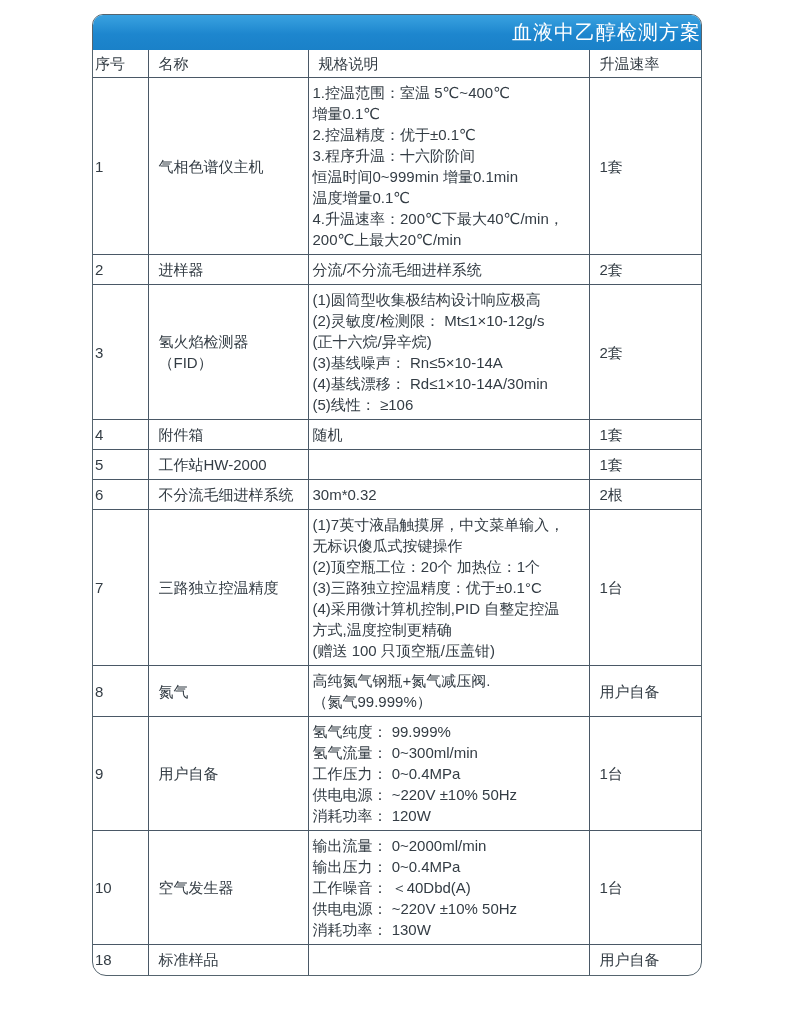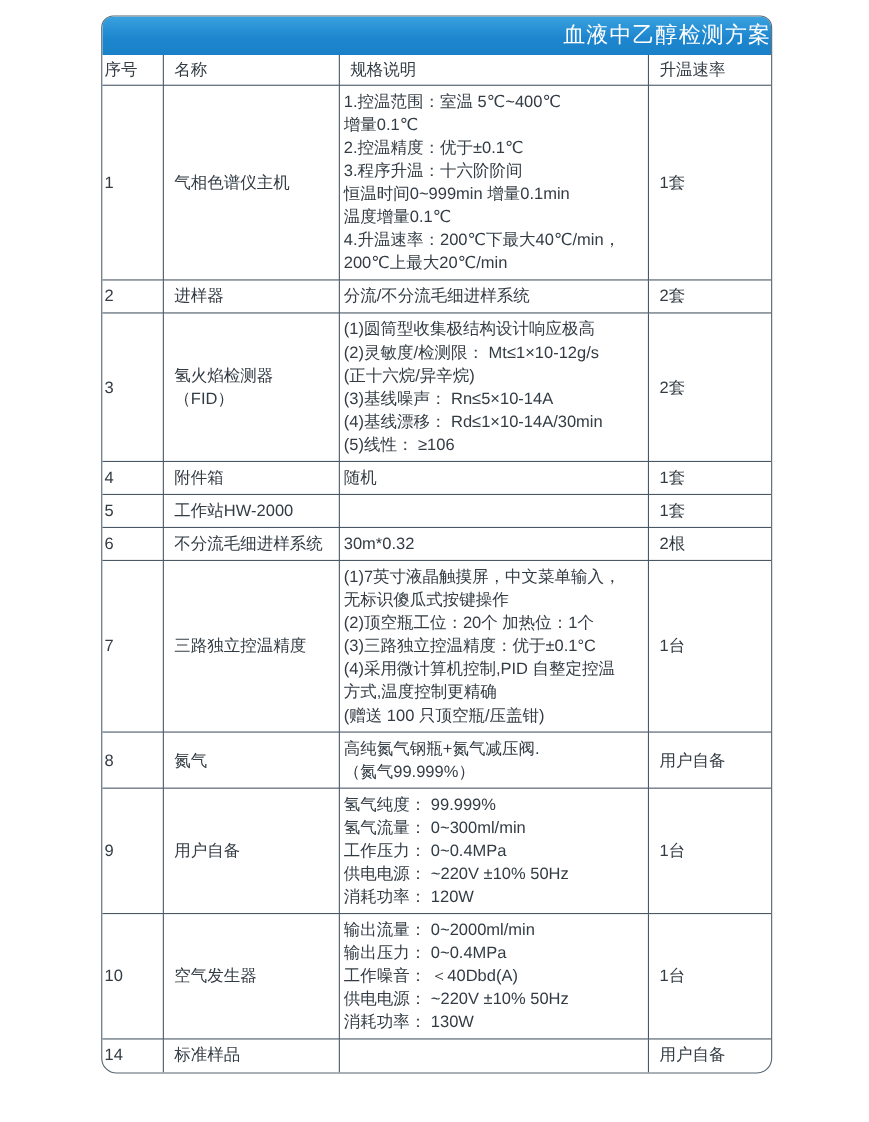--- a/index.html
+++ b/index.html
@@ -184,21 +184,21 @@
           <td>空气发生器</td>
           <td class="cell-spec">输出流量： 0~2000ml/min
 输出压力： 0~0.4MPa
 工作噪音： ＜40Dbd(A)
 供电电源： ~220V ±10% 50Hz
 消耗功率： 130W</td>
           <td>1台</td>
         </tr>
 
         <tr class="row-min">
-          <td class="cell-no">14</td>
+          <td class="cell-no">18</td>
           <td>标准样品</td>
           <td class="cell-spec"></td>
           <td>用户自备</td>
         </tr>
 
       </tbody>
     </table>
   </div>
 </div>
 

